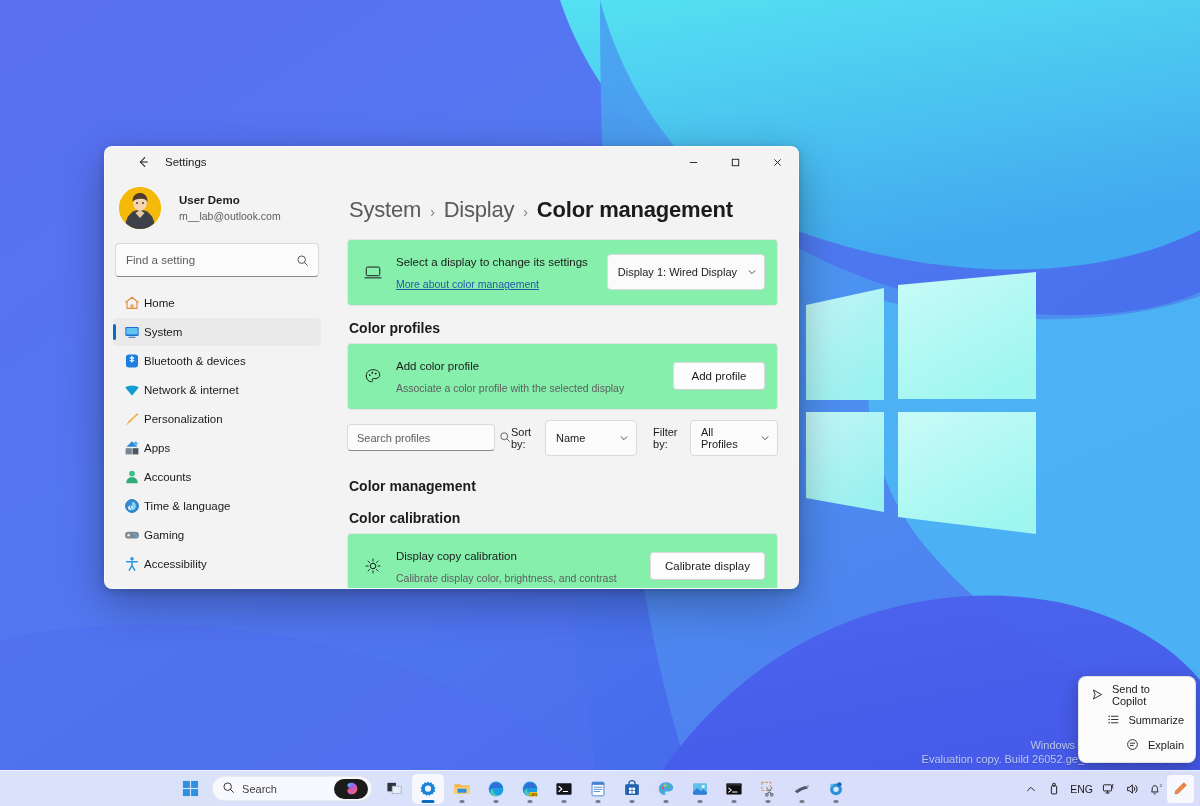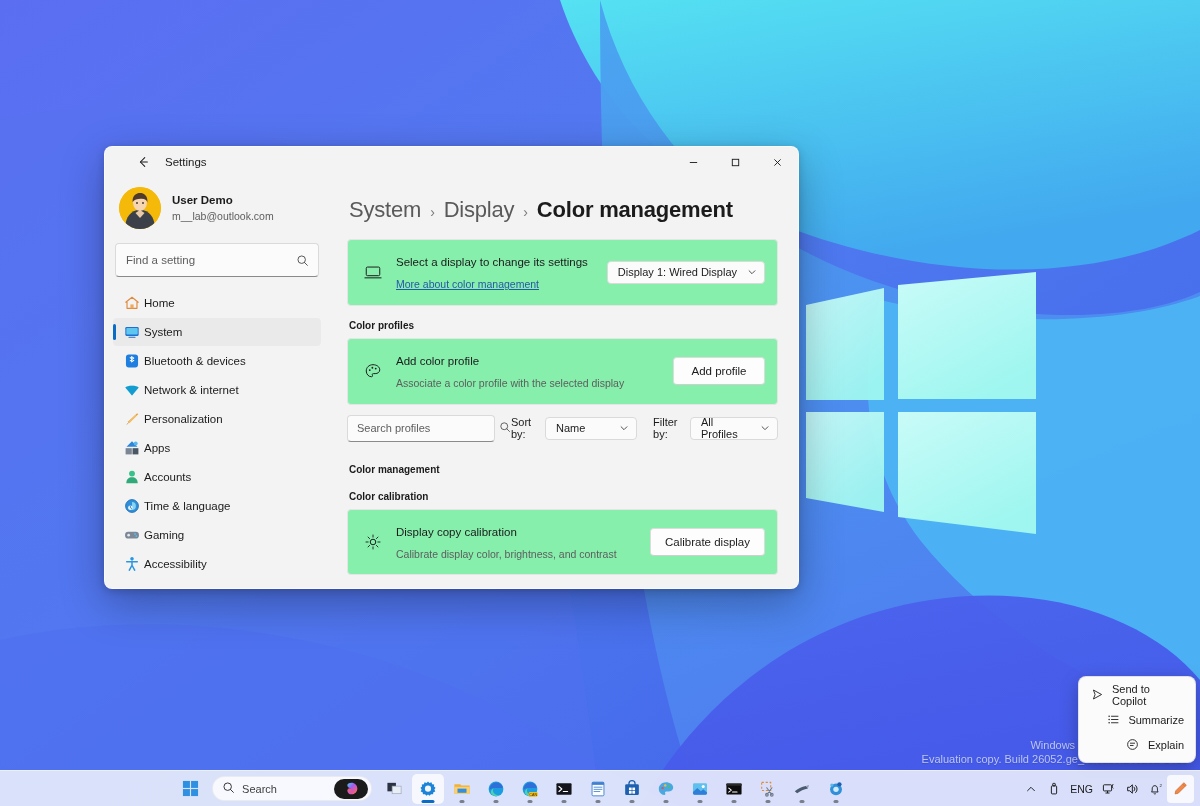--- a/index.html
+++ b/index.html
@@ -59,21 +59,21 @@
   .win-body { flex: 1; display: flex; min-height: 0; }
 
   
   .sidebar {
     width: 224px; flex: 0 0 224px;
     background: #f3f3f3;
     padding: 0 8px;
     display: flex; flex-direction: column;
   }
   .account {
-    display: flex; align-items: center; gap: 11px;
+    display: flex; align-items: center; gap: 18px;
     padding: 10px 6px 12px 6px;
   }
   .avatar {
     width: 42px; height: 42px; border-radius: 50%;
     background: #f5b90a; flex: 0 0 42px;
     overflow: hidden; position: relative;
   }
   .acct-text { line-height: 1.35; }
   .acct-name { font-size: 11.5px; font-weight: bold; color: #1b1b1b; }
   .acct-mail { font-size: 10.5px; color: #5e5e5e; }
@@ -139,21 +139,21 @@
   }
   .c-text { flex: 1; min-width: 0; line-height: 1.4; }
   .c-title { font-size: 11.5px; color: #1b1b1b; }
   .c-sub { font-size: 10.5px; color: #5e5e5e; }
   .c-link {
     font-size: 10.5px; color: #2559a8;
     text-decoration: underline; display: inline-block;
   }
 
   .section-head {
-    font-size: 10px; font-weight: bold; color: #1b1b1b;
+    font-size: 14px; font-weight: bold; color: #1b1b1b;
     margin: 14px 0 7px 2px;
   }
 
   .btn {
     height: 28px; min-width: 92px; padding: 0 14px;
     background: #fdfdfd; border: 1px solid #dcdcdc;
     border-bottom-color: #cfcfcf;
     border-radius: 4px; font-family: inherit; font-size: 11.5px;
     color: #1b1b1b; cursor: default;
   }
@@ -166,21 +166,21 @@
     border-radius: 4px; display: flex; align-items: center;
     padding: 0 8px 0 9px;
   }
   .profile-search input {
     flex: 1; border: 0; outline: 0; background: transparent;
     font-family: inherit; font-size: 11px; color: #1b1b1b;
   }
   .profile-search input::placeholder { color: #5e5e5e; }
   .flabel { font-size: 11px; color: #1b1b1b; margin: 0 8px 0 16px; }
   .combo {
-    height: 23px; min-width: 96px;
+    height: 36px; min-width: 96px;
     background: #fbfbfb; border: 1px solid #dadada;
     border-radius: 4px;
     display: flex; align-items: center; justify-content: space-between;
     padding: 0 7px 0 10px; gap: 10px;
     font-size: 11px; color: #1b1b1b;
   }
   .combo .chev { color: #444; display: flex; }
 
   
   #copilot-menu {

